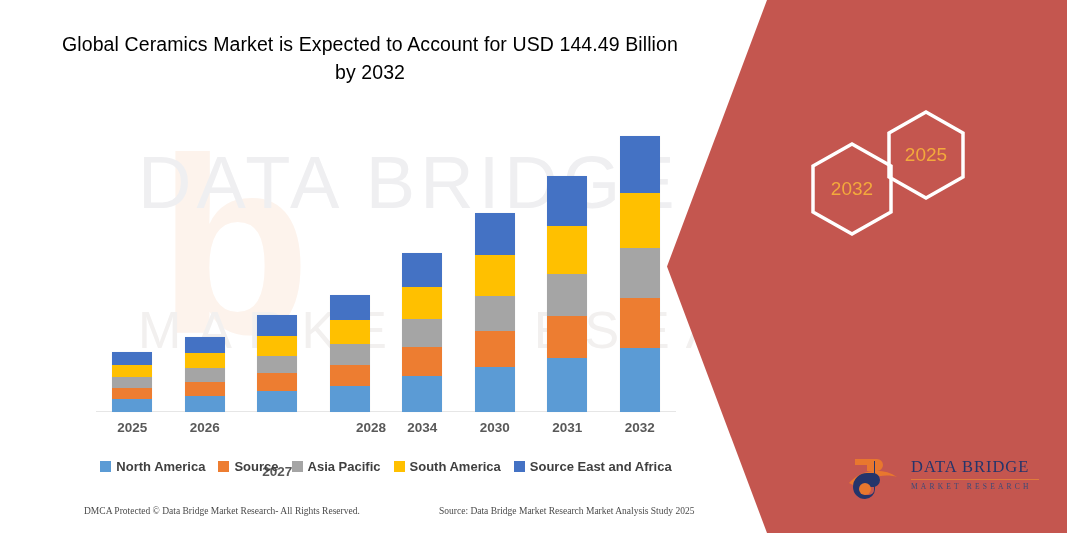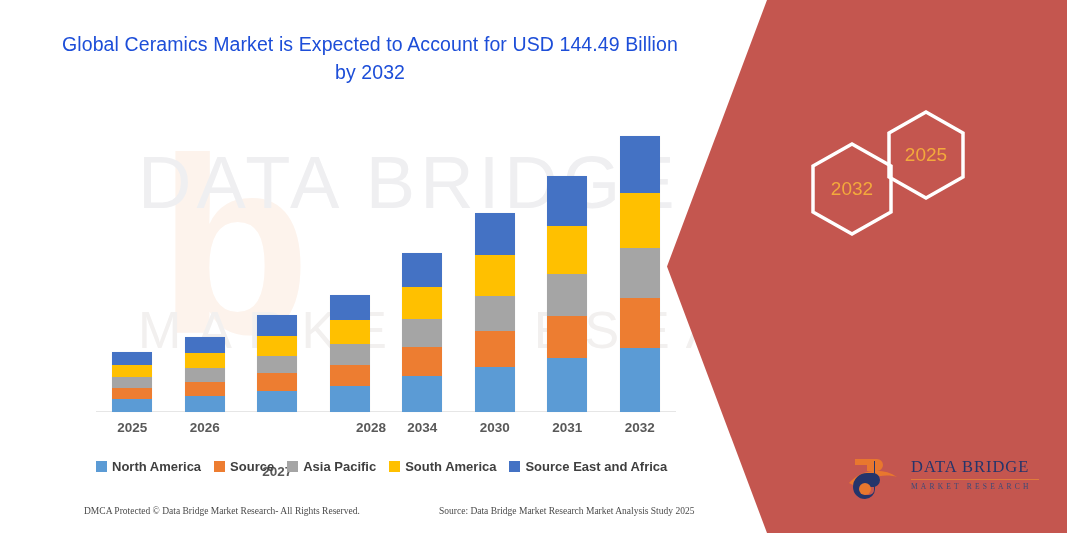--- a/index.html
+++ b/index.html
@@ -9,21 +9,21 @@
     font-family:"Liberation Sans", sans-serif;
     overflow:hidden;position:relative;
   }
   #stage{position:absolute;inset:0;background:#fff;overflow:hidden;}
 
   
   #left-panel{position:absolute;left:0;top:0;width:760px;height:533px;}
 
   #chart-title{
     position:absolute;left:60px;top:30px;width:620px;
-    text-align:center;color:#1d4ed8;
+    text-align:center;color:#000000;
     font-size:19.5px;line-height:28px;font-weight:400;
     letter-spacing:.1px;
   }
 
   
   #watermark{
     position:absolute;left:28px;top:110px;width:700px;height:300px;
     pointer-events:none;overflow:hidden;
   }
   #wm-line1{
@@ -63,21 +63,21 @@
     position:absolute;left:96px;top:420px;width:580px;height:24px;
   }
   .xlab{
     position:absolute;top:0;width:72px;text-align:center;
     font-size:13.5px;font-weight:700;color:#595959;
   }
 
   
   #legend{
     position:absolute;left:96px;top:455px;width:580px;height:22px;
-    display:flex;align-items:center;justify-content:flex-start;gap:13px;
+    display:flex;align-items:center;justify-content:center;gap:13px;
     white-space:nowrap;
   }
   .leg-item{display:flex;align-items:center;gap:5px;}
   .leg-sw{width:11px;height:11px;display:inline-block;}
   .leg-tx{font-size:13px;font-weight:700;color:#3f3f3f;}
 
   
   #footer{
     position:absolute;left:84px;top:506px;width:600px;height:18px;
     font-family:"Liberation Serif", serif;

